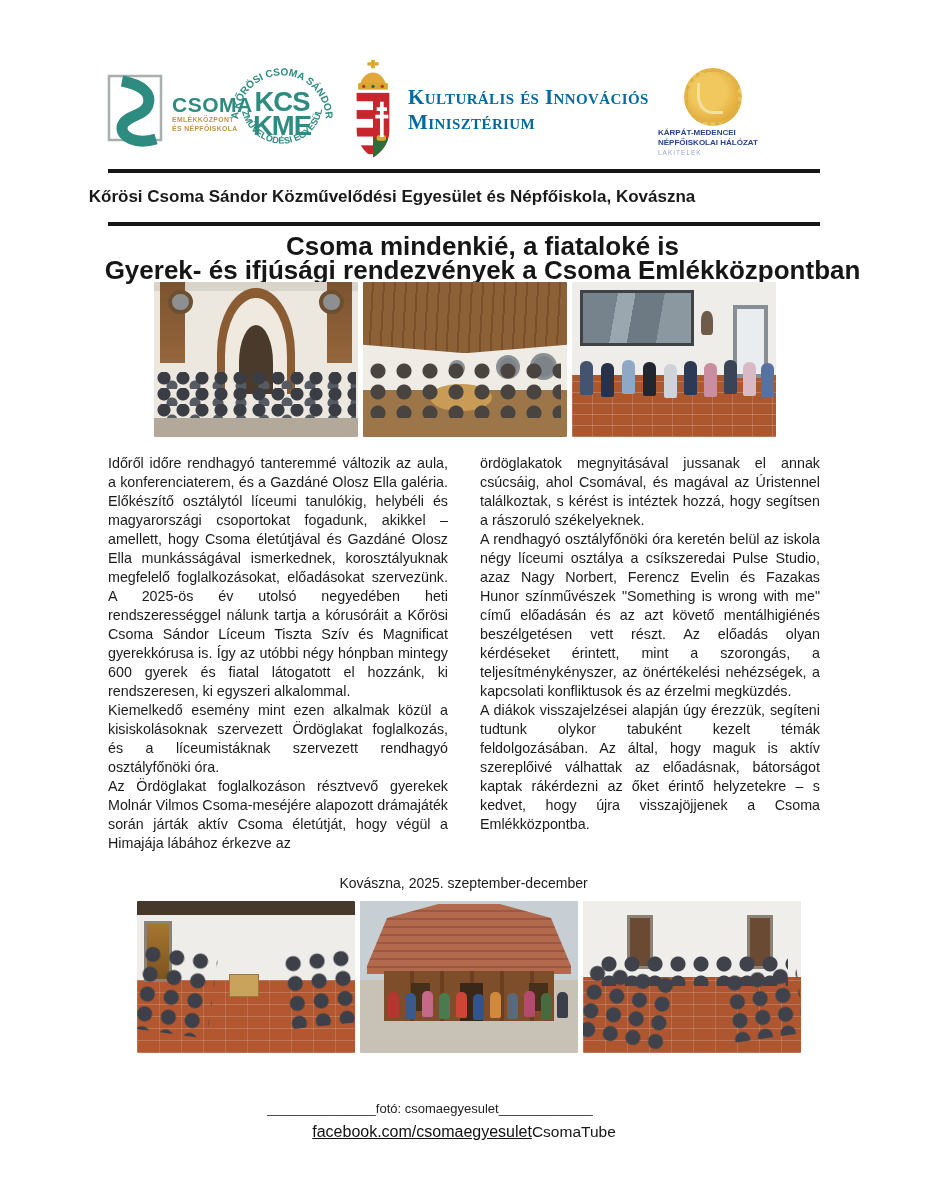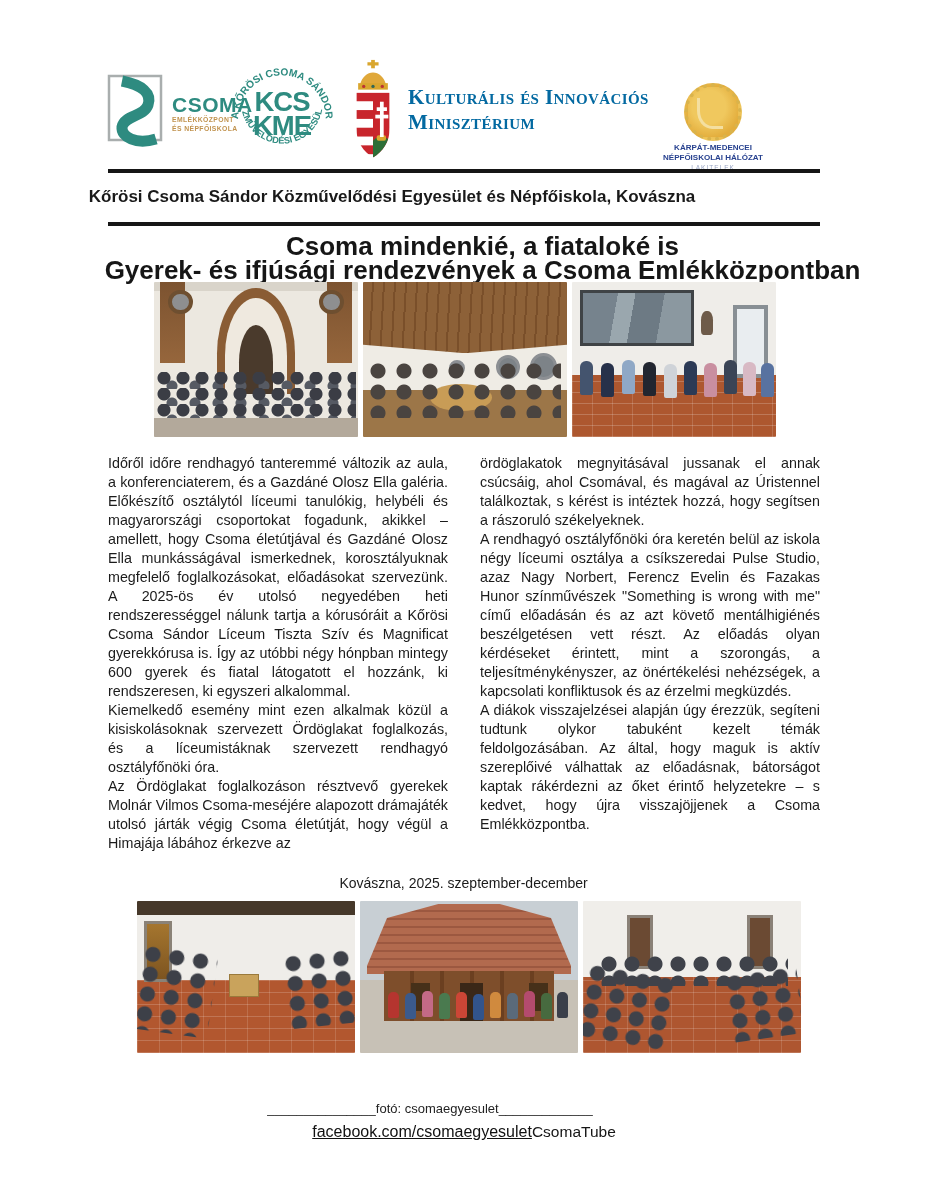--- a/index.html
+++ b/index.html
@@ -14,21 +14,21 @@
   .lc-title{font-size:21px;font-weight:bold;color:#2e8b80;letter-spacing:.5px;}
   .lc-sub{font-size:6.8px;color:#c1934f;letter-spacing:.4px;margin-top:2px;font-weight:bold;}
 
   .logo-seal{position:absolute;left:226px;top:57px;width:112px;height:112px;}
 
   .logo-coa{position:absolute;left:344px;top:58px;width:58px;height:104px;}
   .ministry-text{position:absolute;left:408px;top:84px;width:270px;
       font-family:"Liberation Serif",serif;font-variant:small-caps;font-weight:600;
       font-size:21px;line-height:1.18;color:#0369a1;letter-spacing:.4px;}
 
-  .logo-halozat{position:absolute;left:658px;top:78px;width:110px;height:104px;text-align:center;}
+  .logo-halozat{position:absolute;left:658px;top:63px;width:110px;height:104px;}
   .hal-disc{width:58px;height:58px;margin:4px auto 2px auto;border-radius:50%;
       background:radial-gradient(circle at 42% 40%, #f0c85e 0 40%, #e3ad3c 75%);
       border:4px dotted #d9b34c;box-sizing:border-box;position:relative;}
   .hal-disc::after{content:"";position:absolute;left:18%;top:22%;width:45%;height:55%;
       border-left:3px solid #f4dfa0;border-bottom:3px solid #f4dfa0;border-radius:0 0 0 60%;}
   .hal-l1,.hal-l2{font-size:8px;font-weight:bold;color:#27418f;line-height:1.25;}
   .hal-l3{font-size:6.5px;color:#9aa6c4;letter-spacing:1px;margin-top:1px;}
 
   
   .rule{position:absolute;left:108px;width:712px;height:4px;background:#161616;}
@@ -264,21 +264,21 @@
       <div class="pC-bust"></div>
       <div class="pC-brick"></div>
       <div class="pC-kids"></div>
     </figure>
   </div>
 
   <div class="columns">
     <div class="col">
       <p>Időről időre rendhagyó tanteremmé változik az aula, a konferenciaterem, és a Gazdáné Olosz Ella galéria. Előkészítő osztálytól líceumi tanulókig, helybéli és magyarországi csoportokat fogadunk, akikkel – amellett, hogy Csoma életútjával és Gazdáné Olosz Ella munkásságával ismerkednek, korosztályuknak megfelelő foglalkozásokat, előadásokat szervezünk. A 2025-ös év utolsó negyedében heti rendszerességgel nálunk tartja a kórusóráit a Kőrösi Csoma Sándor Líceum Tiszta Szív és Magnificat gyerekkórusa is. Így az utóbbi négy hónpban mintegy 600 gyerek és fiatal látogatott el hozzánk, ki rendszeresen, ki egyszeri alkalommal.</p>
       <p>Kiemelkedő esemény mint ezen alkalmak közül a kisiskolásoknak szervezett Ördöglakat foglalkozás, és a líceumistáknak szervezett rendhagyó osztályfőnöki óra.</p>
-      <p>Az Ördöglakat foglalkozáson résztvevő gyerekek Molnár Vilmos Csoma-meséjére alapozott drámajáték utolsó járták végig Csoma életútját, hogy végül a Himajája lábához érkezve az</p>
+      <p>Az Ördöglakat foglalkozáson résztvevő gyerekek Molnár Vilmos Csoma-meséjére alapozott drámajáték során járták aktív Csoma életútját, hogy végül a Himajája lábához érkezve az</p>
     </div>
     <div class="col">
       <p>ördöglakatok megnyitásával jussanak el annak csúcsáig, ahol Csomával, és magával az Úristennel találkoztak, s kérést is intéztek hozzá, hogy segítsen a rászoruló székelyeknek.</p>
       <p>A rendhagyó osztályfőnöki óra keretén belül az iskola négy líceumi osztálya a csíkszeredai Pulse Studio, azaz Nagy Norbert, Ferencz Evelin és Fazakas Hunor színművészek "Something is wrong with me" című előadásán és az azt követő mentálhigiénés beszélgetésen vett részt. Az előadás olyan kérdéseket érintett, mint a szorongás, a teljesítménykényszer, az önértékelési nehézségek, a kapcsolati konfliktusok és az érzelmi megküzdés.</p>
       <p>A diákok visszajelzései alapján úgy érezzük, segíteni tudtunk olykor tabuként kezelt témák feldolgozásában. Az által, hogy maguk is aktív szereplőivé válhattak az előadásnak, bátorságot kaptak rákérdezni az őket érintő helyzetekre – s kedvet, hogy újra visszajöjjenek a Csoma Emlékközpontba.</p>
     </div>
   </div>
 
   <div class="dateline">Kovászna, 2025. szeptember-december</div>
 

